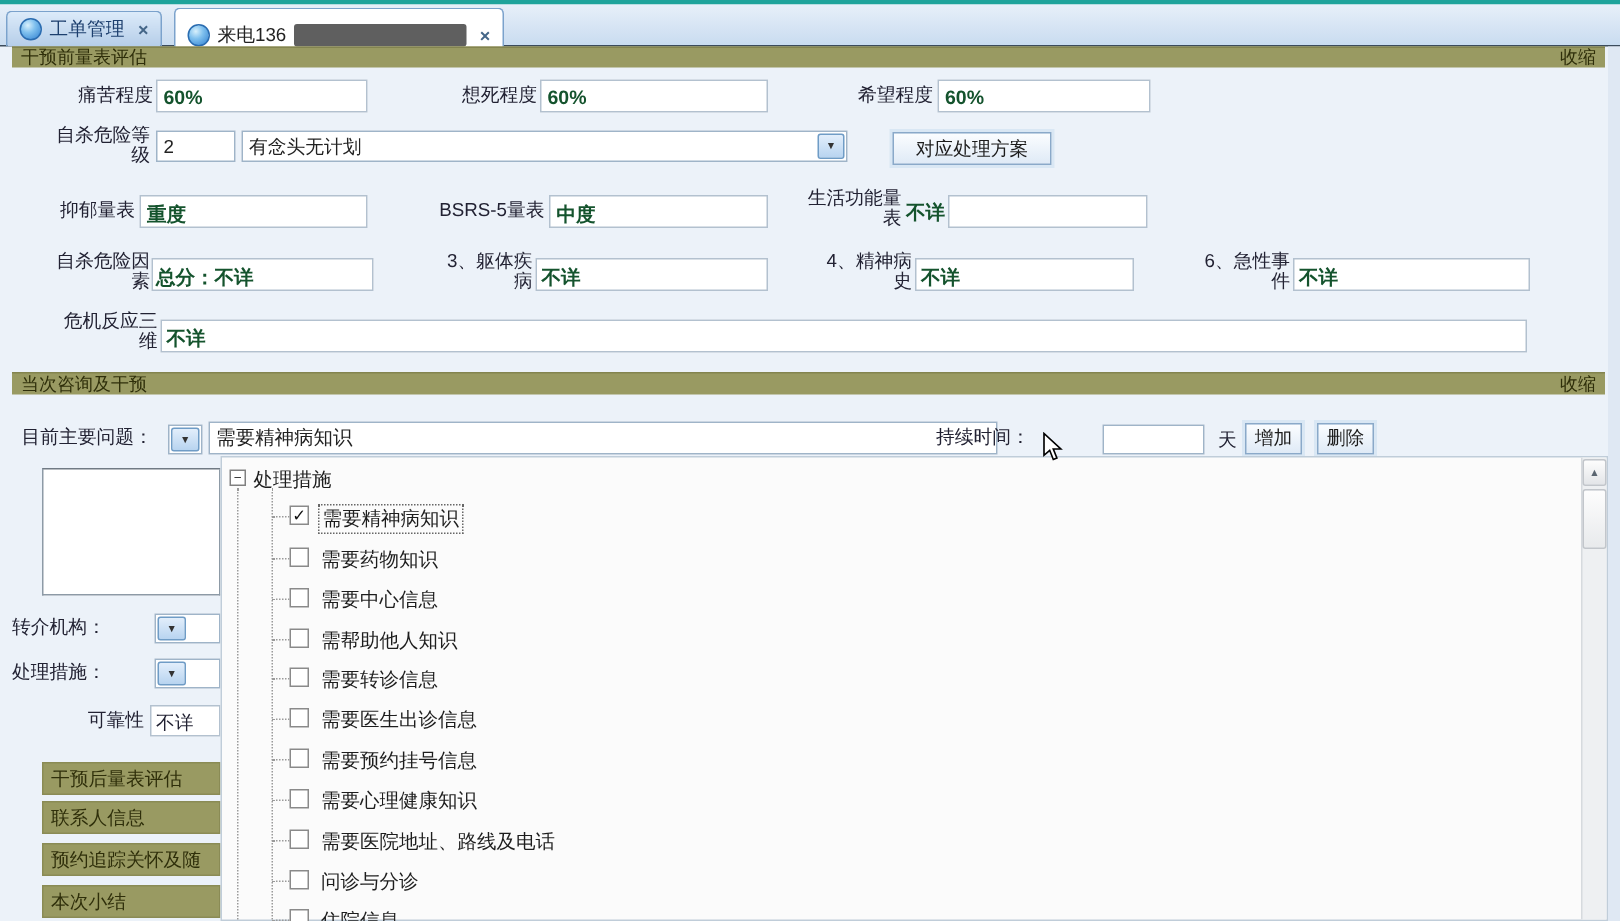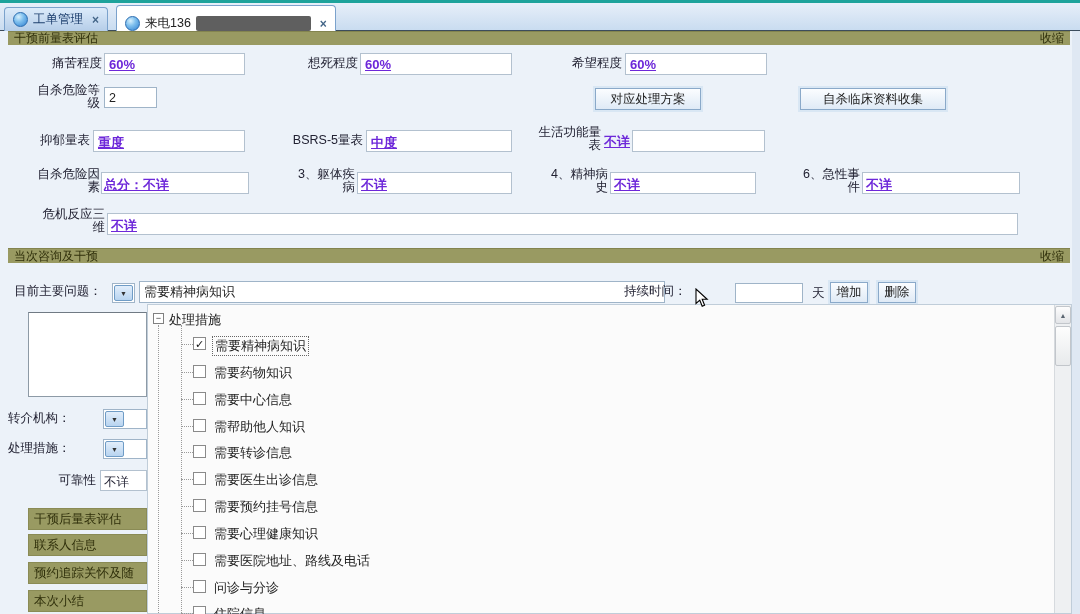--- a/index.html
+++ b/index.html
@@ -23,21 +23,21 @@
 
   
   .olivebar { position:absolute; background:#999a62; color:#2f2f0a; font-size:12px;
               display:flex; align-items:center; justify-content:space-between; padding:0 6px;
               border-top:1px solid #83844f; }
   .collapse { font-size:12px; color:#2f2f0a; cursor:pointer; }
 
   
   .lbl { position:absolute; text-align:right; font-size:12.5px; color:#223; line-height:13px; }
   .box { position:absolute; background:#ffffff; border:1px solid #b3c1cf; }
-  .val { font-weight:bold; text-decoration:underline; color:#6d28d9; font-size:13px;
+  .val { font-weight:bold; color:#14532d; font-size:13px;
          position:absolute; white-space:nowrap; }
   .plainval { position:absolute; font-size:12.5px; color:#223; }
 
   input.field { position:absolute; background:#fff; border:1px solid #9fb4c8; font-size:12.5px;
                 padding:1px 4px; font-family:inherit; color:#222; }
 
   .combo { position:absolute; background:#fff; border:1px solid #9fb4c8; }
   .combo .ctext { position:absolute; left:4px; top:2px; font-size:12.5px; color:#222; white-space:nowrap; }
   .droparrow { position:absolute; right:1px; top:1px; bottom:1px; width:18px;
                background:linear-gradient(#e2eefb,#b8d4f0); border:1px solid #6f9cc6; border-radius:2px;
@@ -117,22 +117,25 @@
   <div class="lbl" style="left:268px; top:57px; width:90px;">想死程度</div>
   <div class="box" style="left:360px; top:53px; width:152px; height:22px;"></div>
   <div class="val" style="left:365px; top:57px;">60%</div>
 
   <div class="lbl" style="left:532px; top:57px; width:90px;">希望程度</div>
   <div class="box" style="left:625px; top:53px; width:142px; height:22px;"></div>
   <div class="val" style="left:630px; top:57px;">60%</div>
 
   <div class="lbl" style="left:34px; top:84px; width:66px;">自杀危险等级</div>
   <input class="field" style="left: 104px; top: 87px; width: 53px; height: 21px;" value="2">
+  <div class="combo" style="left:161px; top:87px; width:404px; height:21px;">
+    <span class="ctext">有念头无计划</span>
+    <span class="droparrow">▼</span>
+  </div>
   <div class="btn" style="left:595px; top:88px; width:106px; height:22px;">对应处理方案</div>
-  <div class="btn" style="left:800px; top:88px; width:146px; height:22px;">自杀临床资料收集</div>
 
   <div class="lbl" style="left:8px; top:134px; width:82px;">抑郁量表</div>
   <div class="box" style="left:93px; top:130px; width:152px; height:22px;"></div>
   <div class="val" style="left:98px; top:134px;">重度</div>
 
   <div class="lbl" style="left:270px; top:134px; width:93px;">BSRS-5量表</div>
   <div class="box" style="left:366px; top:130px; width:146px; height:22px;"></div>
   <div class="val" style="left:371px; top:134px;">中度</div>
 
   <div class="lbl" style="left:538px; top:126px; width:63px;">生活功能量表</div>

